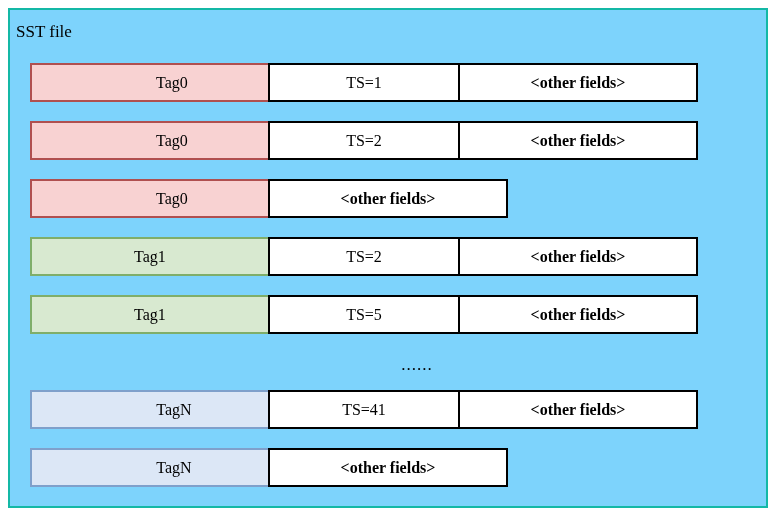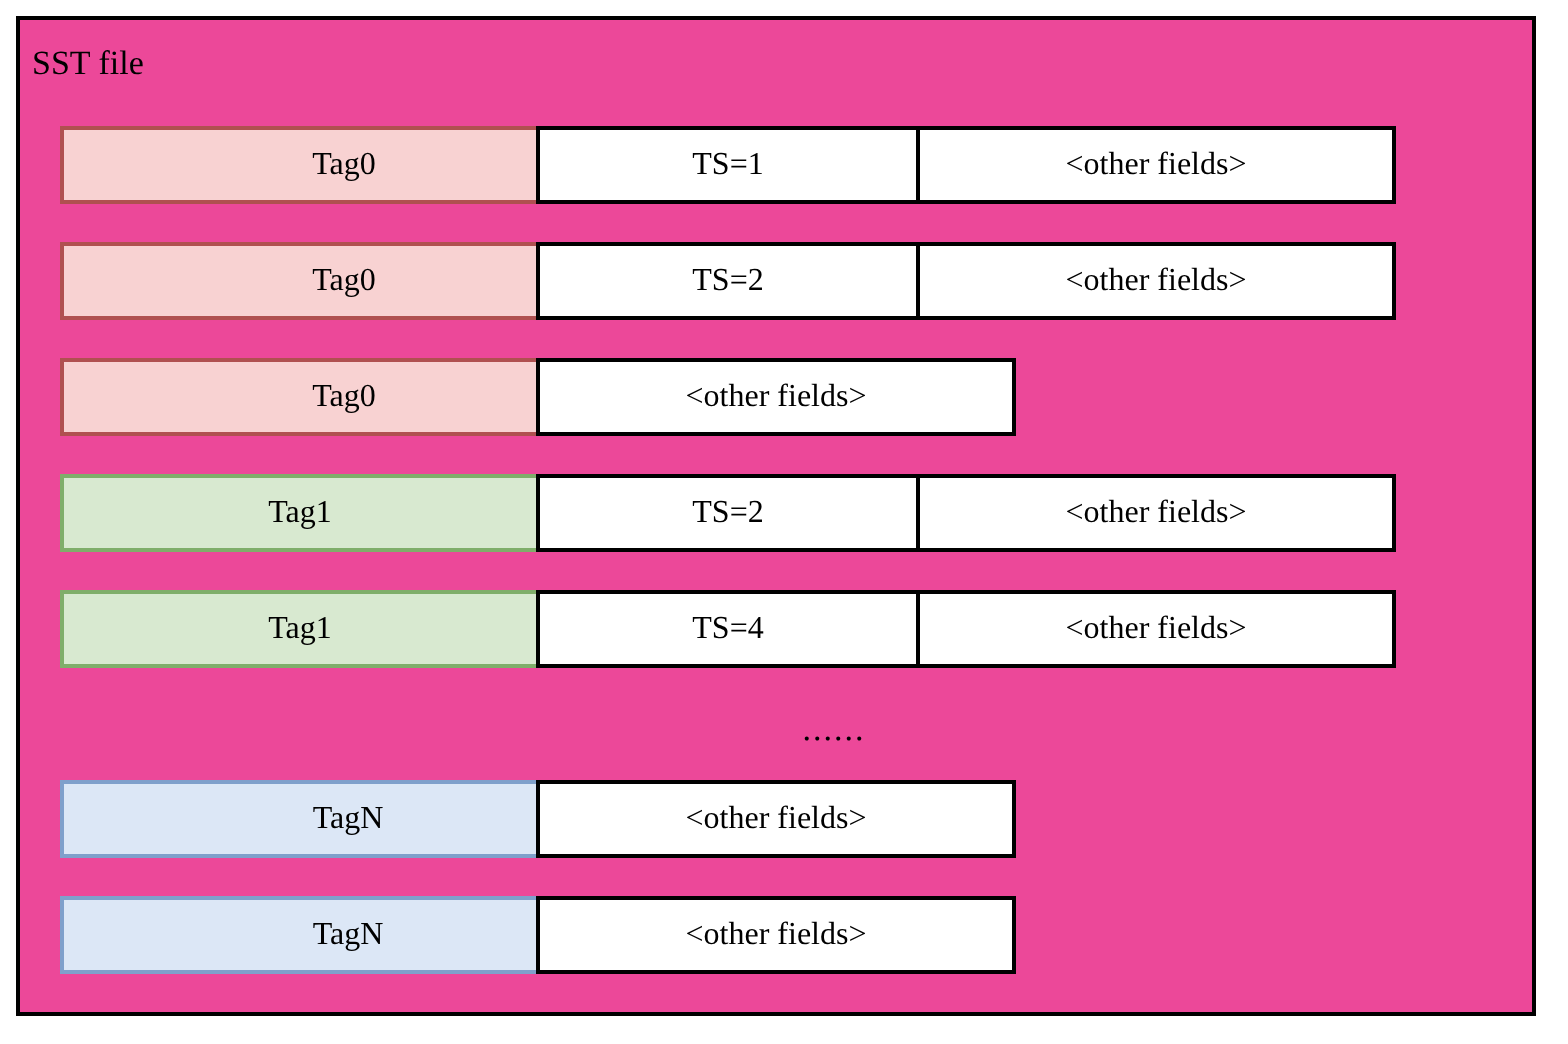--- a/index.html
+++ b/index.html
@@ -22,22 +22,22 @@
     background: #ffffff;
   }
 
   
   .sst-frame {
     position: absolute;
     left: 8px;
     top: 8px;
     width: 760px;
     height: 500px;
-    border: 2px solid #000000;
-    background: #ec4899;
+    border: 2px solid #14b8a6;
+    background: #7dd3fc;
     box-sizing: border-box;
   }
 
   .sst-title {
     position: absolute;
     left: 6px;
     top: 12px;
     font-size: 17px;
     line-height: 20px;
     color: #000000;
@@ -95,20 +95,21 @@
     border: 2px solid #000000;
     background: #ffffff;
     margin-left: -2px;
   }
 
   .cell-other {
     width: 240px;
     border: 2px solid #000000;
     background: #ffffff;
     margin-left: -2px;
+    font-weight: bold;
   }
 
   
   .ellipsis-row {
     display: flex;
     align-items: center;
     justify-content: center;
     width: 718px;
     height: 23px;
     margin-bottom: 14px;
@@ -150,30 +151,31 @@
       </div>
 
       <div class="record-row">
         <div class="cell cell-tag tag-b">Tag1</div>
         <div class="cell cell-ts">TS=2</div>
         <div class="cell cell-other">&lt;other fields&gt;</div>
       </div>
 
       <div class="record-row">
         <div class="cell cell-tag tag-b">Tag1</div>
-        <div class="cell cell-ts">TS=4</div>
+        <div class="cell cell-ts">TS=5</div>
         <div class="cell cell-other">&lt;other fields&gt;</div>
       </div>
 
       <div class="ellipsis-row">
         <span class="dots">......</span>
       </div>
 
       <div class="record-row">
         <div class="cell cell-tag tag-c">TagN</div>
+        <div class="cell cell-ts">TS=41</div>
         <div class="cell cell-other">&lt;other fields&gt;</div>
       </div>
 
       <div class="record-row">
         <div class="cell cell-tag tag-c">TagN</div>
         <div class="cell cell-other">&lt;other fields&gt;</div>
       </div>
 
     </div>
   </div>

